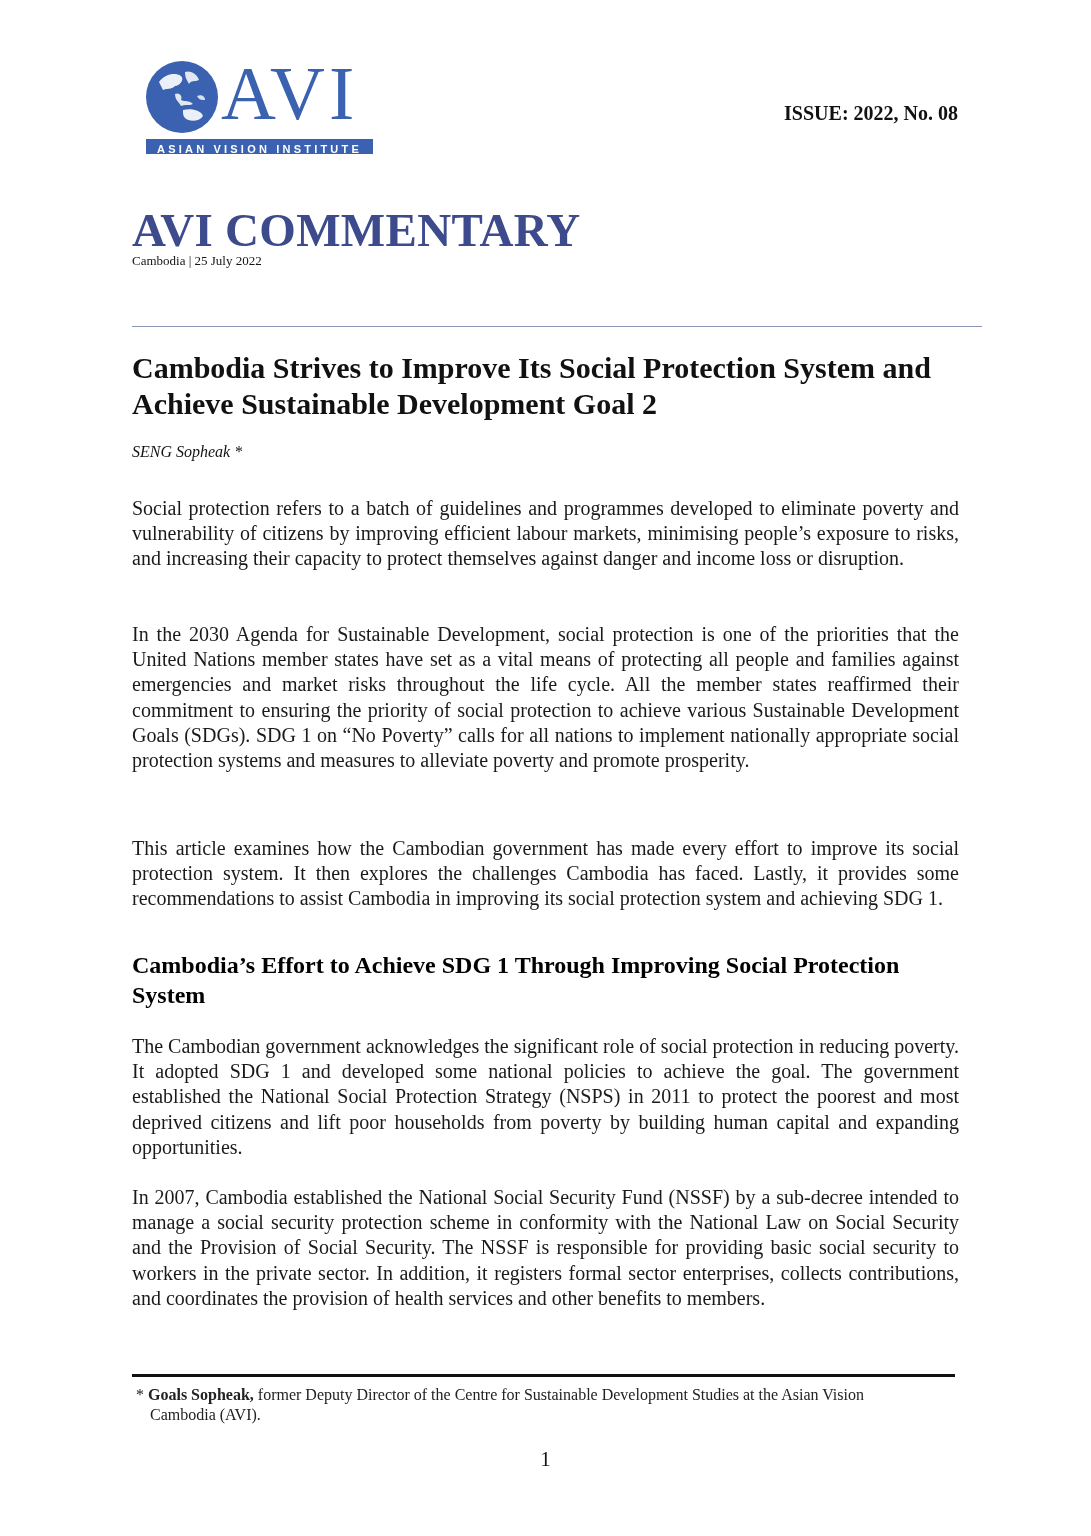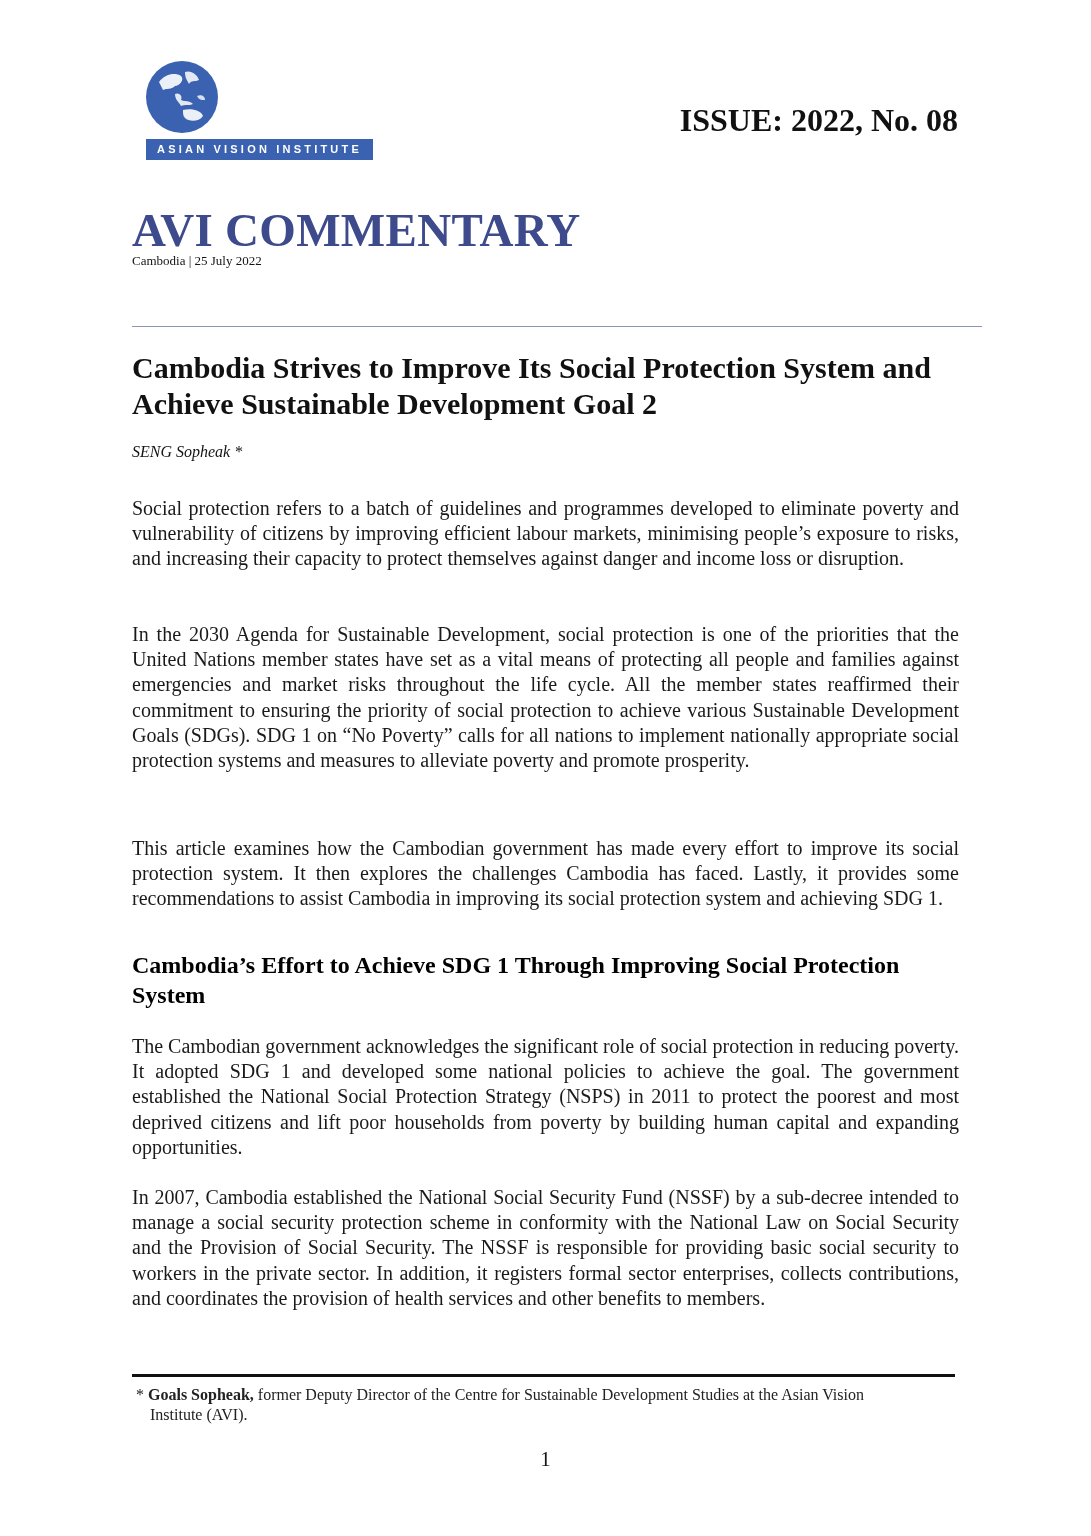--- a/index.html
+++ b/index.html
@@ -10,27 +10,27 @@
     .abs { position: absolute; }
     
     #logo { left: 145px; top: 58px; width: 230px; height: 104px; }
     #logo .globe { position: absolute; left: 0; top: 2px; width: 74px; height: 74px; }
     #logo .avi-letters {
       position: absolute; left: 76px; top: -8px; font-size: 76px; line-height: 86px;
       color: #3a62b0; letter-spacing: 4px; font-family: "Liberation Serif", serif;
       white-space: nowrap;
     }
     #logo .banner {
-      position: absolute; left: 1px; top: 81px; width: 227px; height: 21px;
+      position: absolute; left: 1px; top: 81px; width: 227px; height: 15px;
       background: #3a62b0; color: #ffffff; font-family: "Liberation Sans", sans-serif;
       font-weight: bold; font-size: 11px; letter-spacing: 3.2px; line-height: 21px;
       text-align: center; white-space: nowrap;
     }
     #issue {
-      right: 133px; top: 102px; font-size: 32px; font-weight: bold; white-space: nowrap;
+      right: 133px; top: 102px; font-size: 20px; font-weight: bold; white-space: nowrap;
       color: #111;
     }
     #commentary-title {
       left: 132px; top: 203px; font-size: 47px; font-weight: bold; color: #3d4a8c;
       white-space: nowrap; letter-spacing: 0.3px;
     }
     #dateline {
       left: 132px; top: 253px; font-size: 13px; font-weight: normal; white-space: nowrap;
     }
     #top-rule { left: 132px; top: 326px; width: 850px; height: 1px; background: #8e94b4; }
@@ -66,20 +66,21 @@
 
 <div id="logo" class="abs">
   <svg class="globe" viewBox="0 0 74 74">
     <circle cx="37" cy="37" r="36" fill="#3a62b0"></circle>
     <path d="M14 22 C20 14 30 12 36 16 C40 20 34 26 30 26 C26 30 22 28 18 30 Z" fill="#ffffff" opacity="0.9"></path>
     <path d="M40 12 C46 10 52 14 54 20 C50 22 46 20 44 24 C42 20 40 18 40 12 Z" fill="#ffffff" opacity="0.85"></path>
     <path d="M30 34 C34 32 38 36 36 40 C40 42 44 40 48 44 C44 46 40 44 36 46 C34 42 30 40 30 34 Z" fill="#ffffff" opacity="0.85"></path>
     <path d="M38 50 C46 48 56 50 58 56 C54 62 44 62 40 58 C38 56 38 54 38 50 Z" fill="#ffffff" opacity="0.9"></path>
     <path d="M52 36 C56 34 60 36 60 40 C56 40 54 40 52 36 Z" fill="#ffffff" opacity="0.8"></path>
   </svg>
+  <div class="avi-letters">AVI</div>
   <div class="banner">ASIAN VISION INSTITUTE</div>
 </div>
 
 <div id="issue" class="abs">ISSUE: 2022, No. 08</div>
 
 <div id="commentary-title" class="abs">AVI COMMENTARY</div>
 <div id="dateline" class="abs">Cambodia | 25 July 2022</div>
 
 <div id="top-rule" class="abs"></div>
 
@@ -91,16 +92,16 @@
 <p id="p3" class="para">This article examines how the Cambodian government has made every effort to improve its social protection system. It then explores the challenges Cambodia has faced. Lastly, it provides some recommendations to assist Cambodia in improving its social protection system and achieving SDG 1.</p>
 
 <h2 id="section-heading" class="abs">Cambodia’s Effort to Achieve SDG 1 Through Improving Social Protection System</h2>
 
 <p id="p4" class="para">The Cambodian government acknowledges the significant role of social protection in reducing poverty. It adopted SDG 1 and developed some national policies to achieve the goal. The government established the National Social Protection Strategy (NSPS) in 2011 to protect the poorest and most deprived citizens and lift poor households from poverty by building human capital and expanding opportunities.</p>
 <p id="p5" class="para">In 2007, Cambodia established the National Social Security Fund (NSSF) by a sub-decree intended to manage a social security protection scheme in conformity with the National Law on Social Security and the Provision of Social Security. The NSSF is responsible for providing basic social security to workers in the private sector. In addition, it registers formal sector enterprises, collects contributions, and coordinates the provision of health services and other benefits to members.</p>
 
 <div id="footnote-rule" class="abs"></div>
 <div id="footnote" class="abs">
   <span>* </span><b>Goals Sopheak,</b><span> former Deputy Director of the Centre for Sustainable Development Studies at the Asian Vision</span>
-  <span class="fn-indent">Institute (AVI).</span>
+  <span class="fn-indent">Cambodia (AVI).</span>
 </div>
 
 <div id="page-number" class="abs">1</div>
 
 </body></html>

